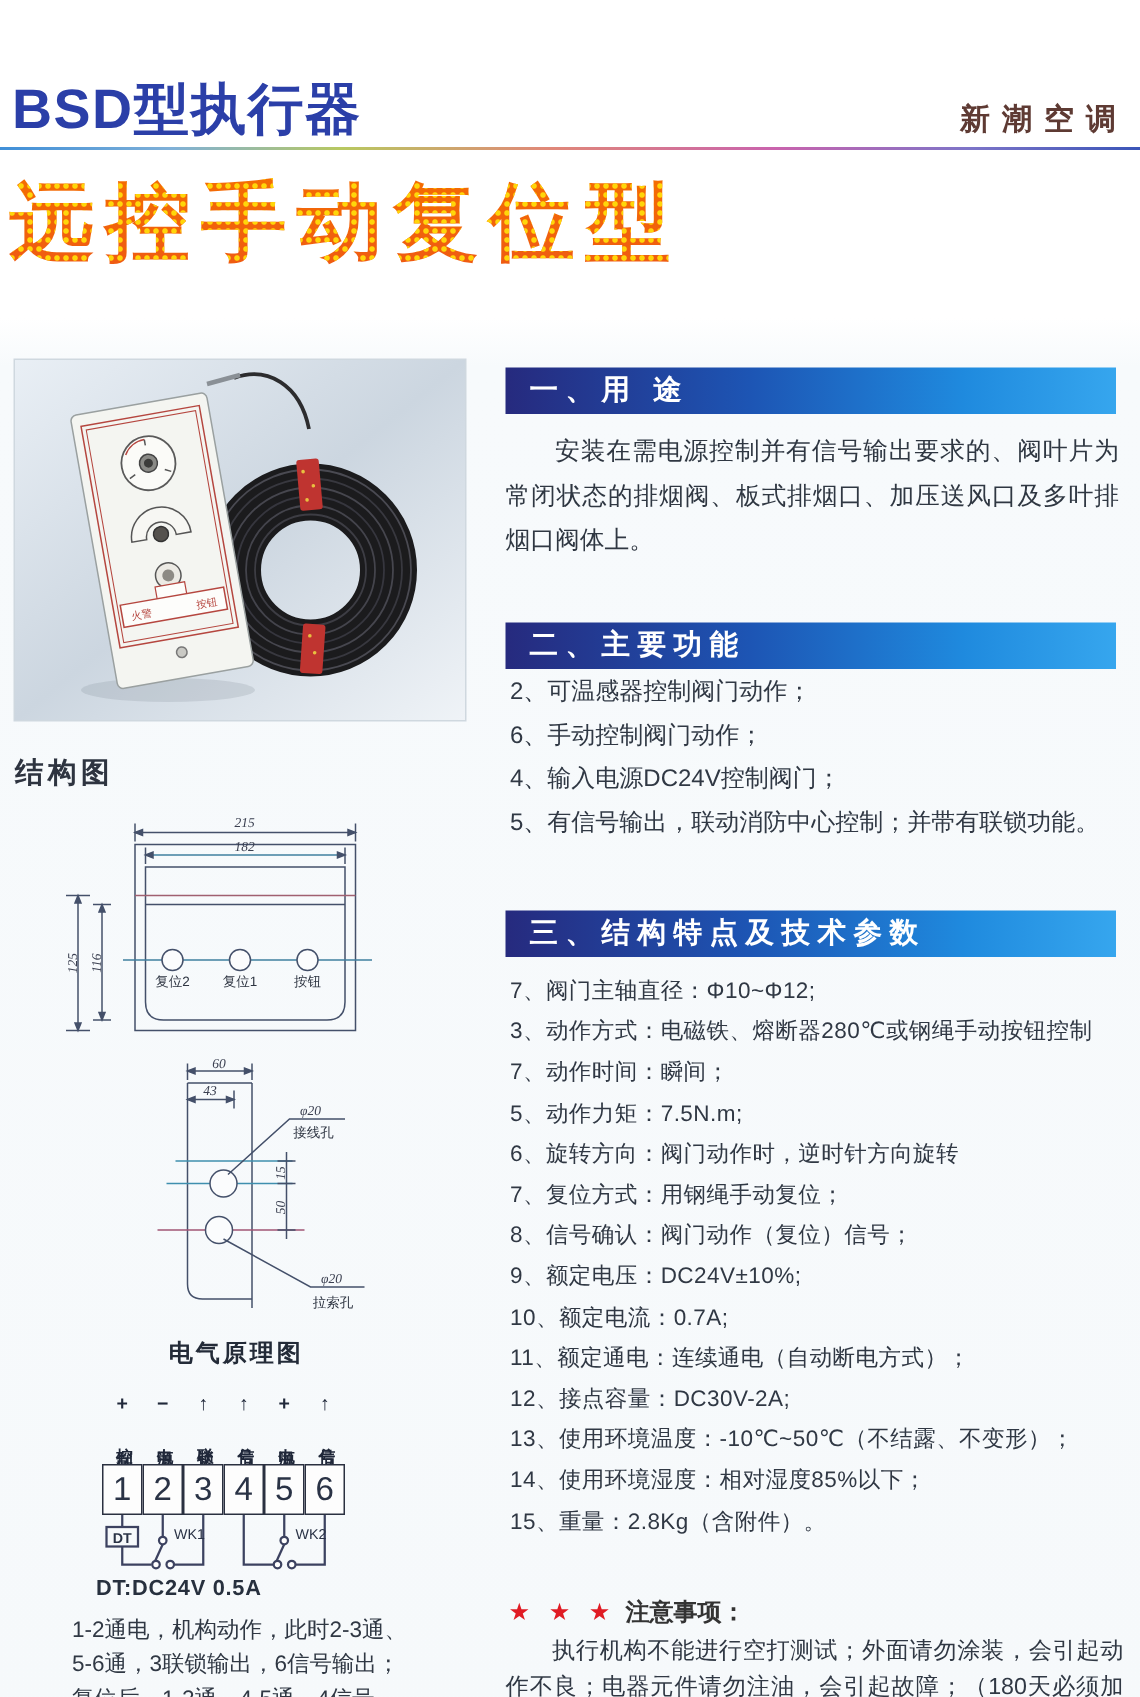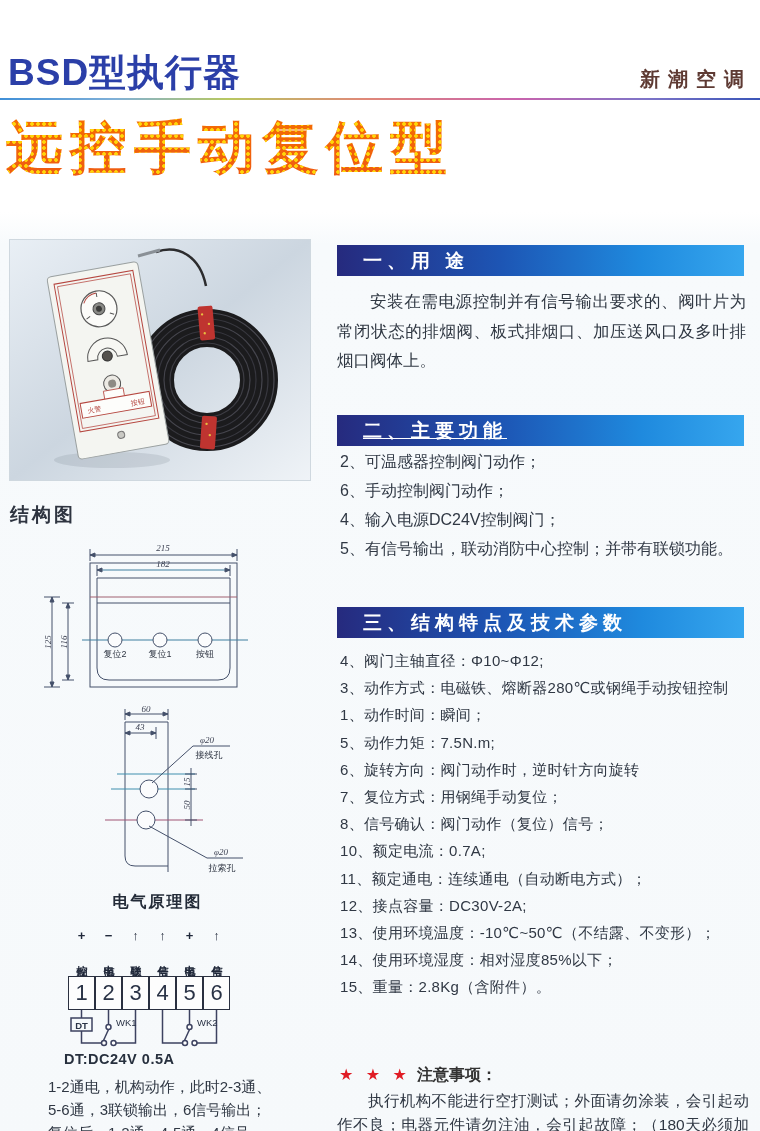--- a/index.html
+++ b/index.html
@@ -19,22 +19,22 @@
     .doc-title{
       background-image:radial-gradient(circle at 2px 2px,#ffd60a 1.5px,rgba(255,214,10,0) 2.2px),
                        linear-gradient(#f56f00,#ee5815);
       background-size:6px 6px,100% 100%;
       -webkit-background-clip:text;background-clip:text;color:transparent;}
   }
   
   .sec-bar{position:absolute;left:337px;width:407px;height:31px;
            background:linear-gradient(90deg,#262a7e 0,#1d55b4 40%,#1f8ade 75%,#36a6ee 100%);
            color:#fff;font-weight:bold;font-size:19px;line-height:31px;
-           padding-left:26px;letter-spacing:5px;box-sizing:border-box;white-space:nowrap;}
-  .bar1{top:201px;} .bar2{top:371px;text-decoration:underline;} .bar3{top:563px;}
+           padding-left:16px;letter-spacing:5px;box-sizing:border-box;white-space:nowrap;}
+  .bar1{top:201px;} .bar2{top:371px;} .bar3{top:563px;}
   .usage-body{position:absolute;left:337px;top:243px;width:409px;font-size:16.5px;
               line-height:29.5px;color:#2f3742;text-indent:2em;text-align:justify;}
   .fn-list{position:absolute;left:340px;top:403px;width:410px;font-size:16px;
            line-height:29px;color:#303844;}
   .fn-list div{white-space:nowrap;}
   .spec-list{position:absolute;left:340px;top:603px;width:414px;font-size:15px;
              line-height:27.2px;color:#303844;letter-spacing:.3px;}
   .spec-list div{white-space:nowrap;}
   .notes-title{position:absolute;left:339px;top:1021px;font-size:16px;font-weight:bold;
                color:#333;white-space:nowrap;}
@@ -301,27 +301,28 @@
   <div class="sec-bar bar2">二、主要功能</div>
   <div class="fn-list">
     <div>2、可温感器控制阀门动作；</div>
     <div>6、手动控制阀门动作；</div>
     <div>4、输入电源DC24V控制阀门；</div>
     <div>5、有信号输出，联动消防中心控制；并带有联锁功能。</div>
   </div>
 
   <div class="sec-bar bar3">三、结构特点及技术参数</div>
   <div class="spec-list">
-    <div>4、阀门主轴直径：Φ10~Φ12;</div>
+    <div>7、阀门主轴直径：Φ10~Φ12;</div>
     <div>3、动作方式：电磁铁、熔断器280℃或钢绳手动按钮控制</div>
-    <div>1、动作时间：瞬间；</div>
+    <div>7、动作时间：瞬间；</div>
     <div>5、动作力矩：7.5N.m;</div>
     <div>6、旋转方向：阀门动作时，逆时针方向旋转</div>
     <div>7、复位方式：用钢绳手动复位；</div>
     <div>8、信号确认：阀门动作（复位）信号；</div>
+    <div>9、额定电压：DC24V±10%;</div>
     <div>10、额定电流：0.7A;</div>
     <div>11、额定通电：连续通电（自动断电方式）；</div>
     <div>12、接点容量：DC30V-2A;</div>
     <div>13、使用环境温度：-10℃~50℃（不结露、不变形）；</div>
     <div>14、使用环境湿度：相对湿度85%以下；</div>
     <div>15、重量：2.8Kg（含附件）。</div>
   </div>
 
   <div class="notes-title">
     <span class="stars">★ ★ ★</span><span>注意事项：</span>

